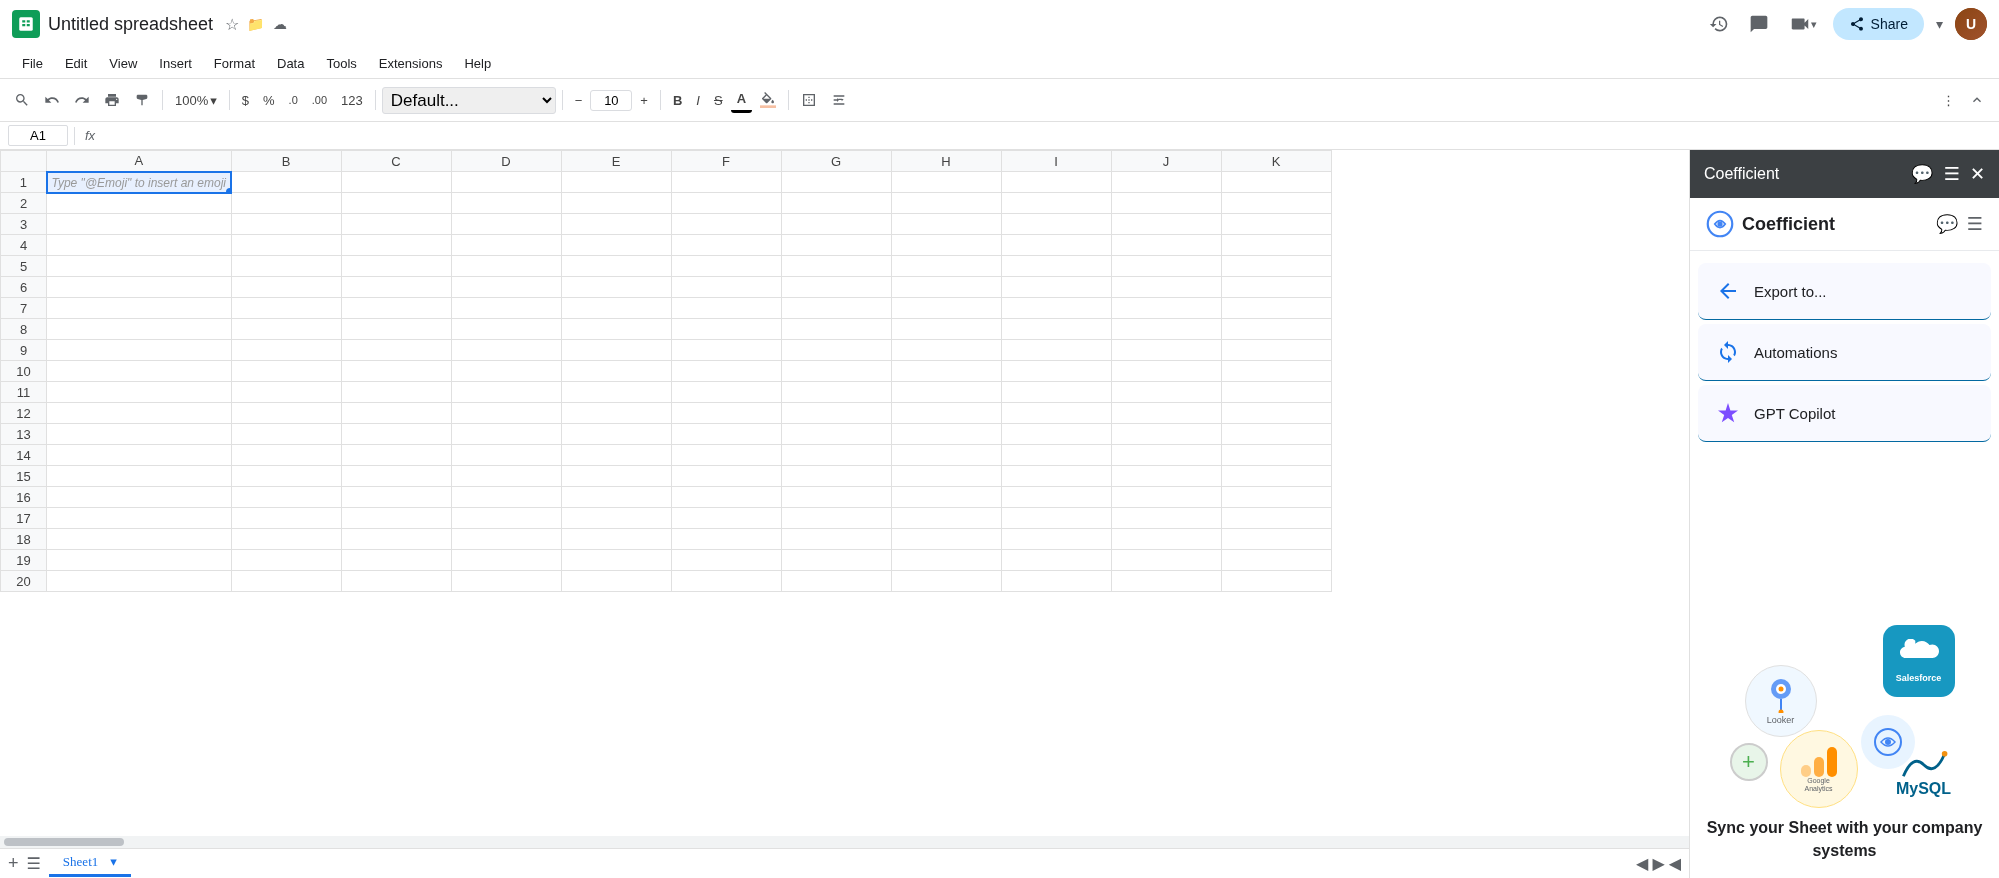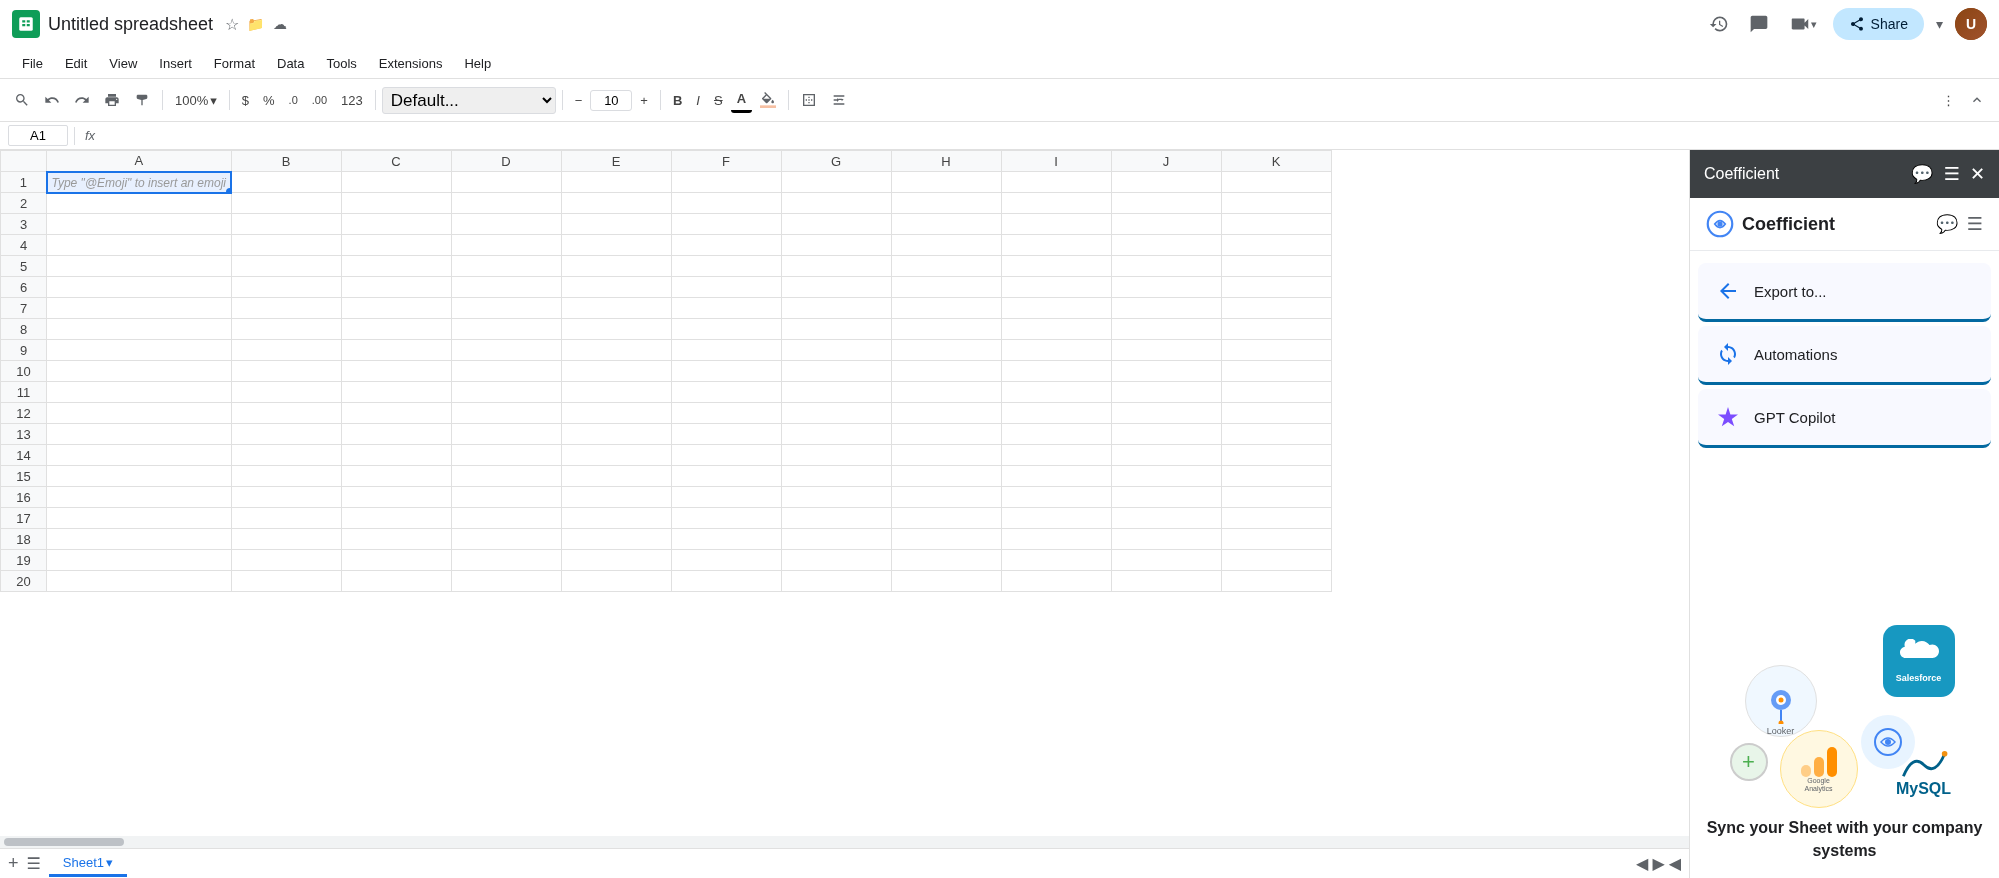--- a/index.html
+++ b/index.html
@@ -61,41 +61,41 @@
     .col-i { width: 110px; }
     .col-j { width: 110px; }
     .col-k { width: 110px; }
 
     .cell-a1 { background: #e8f0fe; border: 2px solid #1a73e8 !important; position: relative; }
     .cell-a1-text { color: #999; font-style: italic; font-size: 12px; }
     .cell-cursor { position: absolute; right: -4px; bottom: -4px; width: 8px; height: 8px; background: #1a73e8; border-radius: 50%; }
 
     
     .bottom-bar { height: 30px; display: flex; align-items: center; padding: 0 8px; border-top: 1px solid #e0e0e0; background: #fff; gap: 8px; }
-    .sheet-tab { background: #fff; border-bottom: 3px solid #1a73e8; padding: 4px 14px; font-size: 13px; color: #1a73e8; cursor: pointer; display: flex; align-items: center; gap: 2px; border-radius: 2px 2px 0 0; }
+    .sheet-tab { background: #fff; border-bottom: 3px solid #1a73e8; padding: 4px 14px; font-size: 13px; color: #1a73e8; cursor: pointer; display: flex; align-items: center; gap: 12px; border-radius: 2px 2px 0 0; font-family: Liberation Serif, serif; }
     .add-sheet-btn { font-size: 18px; color: #5f6368; cursor: pointer; background: none; border: none; }
     .sheet-list-btn { font-size: 16px; color: #5f6368; cursor: pointer; background: none; border: none; }
     .bottom-right { margin-left: auto; display: flex; align-items: center; gap: 4px; }
     .scroll-btn { color: #5f6368; cursor: pointer; font-size: 16px; background: none; border: none; }
     .collapse-btn { color: #5f6368; cursor: pointer; font-size: 16px; background: none; border: none; }
 
     
     .side-panel { width: 310px; border-left: 1px solid #e0e0e0; display: flex; flex-direction: column; background: #fff; flex-shrink: 0; }
     .panel-header { background: #3c4043; color: #fff; padding: 10px 14px; display: flex; align-items: center; justify-content: space-between; height: 48px; }
     .panel-title { font-size: 16px; font-weight: 500; }
     .panel-header-icons { display: flex; align-items: center; gap: 10px; }
     .panel-close { background: none; border: none; color: #fff; font-size: 18px; cursor: pointer; }
 
     
     .coeff-header { display: flex; align-items: center; padding: 12px 16px; gap: 8px; border-bottom: 1px solid #e8eaed; }
     .coeff-logo { width: 28px; height: 28px; }
     .coeff-title { font-size: 18px; font-weight: 600; color: #202124; }
     .coeff-header-icons { margin-left: auto; display: flex; gap: 8px; }
 
-    .panel-menu-item { display: flex; align-items: center; gap: 12px; padding: 14px 16px; border-bottom: 3px solid #0369a1; cursor: pointer; background: #f8f9ff; margin: 4px 8px; border-radius: 8px; }
+    .panel-menu-item { display: flex; align-items: center; gap: 12px; padding: 14px 16px; border-bottom: 1px solid #0369a1; cursor: pointer; background: #f8f9ff; margin: 4px 8px; border-radius: 8px; }
     .panel-menu-icon { width: 28px; height: 28px; display: flex; align-items: center; justify-content: center; color: #1a73e8; font-size: 20px; }
     .panel-menu-label { font-size: 15px; color: #202124; font-weight: 500; }
 
     
     .integrations-section { padding: 16px; flex: 1; display: flex; flex-direction: column; align-items: center; justify-content: flex-end; }
     .integrations-logos { position: relative; width: 240px; height: 180px; margin-bottom: 12px; }
     .sync-text { font-size: 16px; font-weight: 600; color: #202124; text-align: center; line-height: 1.4; }
 
     
     .horizontal-scroll { height: 12px; background: #f1f3f4; display: flex; align-items: center; }
@@ -628,21 +628,21 @@
     <div class="integrations-section">
       <div class="integrations-logos">
 
         <div style="position:absolute;top:0;right:10px;width:72px;height:72px;background:#1798c1;border-radius:14px;display:flex;align-items:center;justify-content:center;flex-direction:column;">
           <svg width="44" height="32" viewBox="0 0 44 32" fill="white">
             <path d="M18.3 4.8c1.7-1.8 4-2.9 6.6-2.9 3.2 0 6 1.7 7.6 4.2.9-.4 1.9-.6 2.9-.6 3.7 0 6.6 3 6.6 6.7 0 3.7-3 6.7-6.6 6.7H8.5C5.5 18.9 3 16.4 3 13.4c0-2.8 2.1-5.2 4.9-5.6-.3-.7-.4-1.4-.4-2.2 0-3.3 2.7-6 6.1-6 1.9 0 3.5.8 4.7 2.2z"></path>
           </svg>
           <span style="color:white;font-size:9px;font-weight:bold;margin-top:2px;">Salesforce</span>
         </div>
 
-        <div style="position:absolute;top:40px;left:20px;width:72px;height:72px;background:#f0f8ff;border-radius:50%;display:flex;align-items:center;justify-content:flex-end;flex-direction:column;border:1px solid #e0e0e0;">
+        <div style="position:absolute;top:40px;left:20px;width:72px;height:72px;background:#f0f8ff;border-radius:50%;display:flex;align-items:center;justify-content:center;flex-direction:column;border:1px solid #e0e0e0;">
           <svg width="32" height="36" viewBox="0 0 32 36" fill="none">
             <circle cx="16" cy="12" r="10" fill="#4285f4" opacity="0.8"></circle>
             <circle cx="16" cy="12" r="5" fill="white"></circle>
             <circle cx="16" cy="12" r="2.5" fill="#ff8f00"></circle>
             <line x1="16" y1="22" x2="16" y2="35" stroke="#4285f4" stroke-width="2"></line>
             <circle cx="16" cy="35" r="2.5" fill="#ff8f00"></circle>
           </svg>
           <span style="font-size:9px;color:#5f6368;font-weight:500;margin-top:2px;">Looker</span>
         </div>
 

